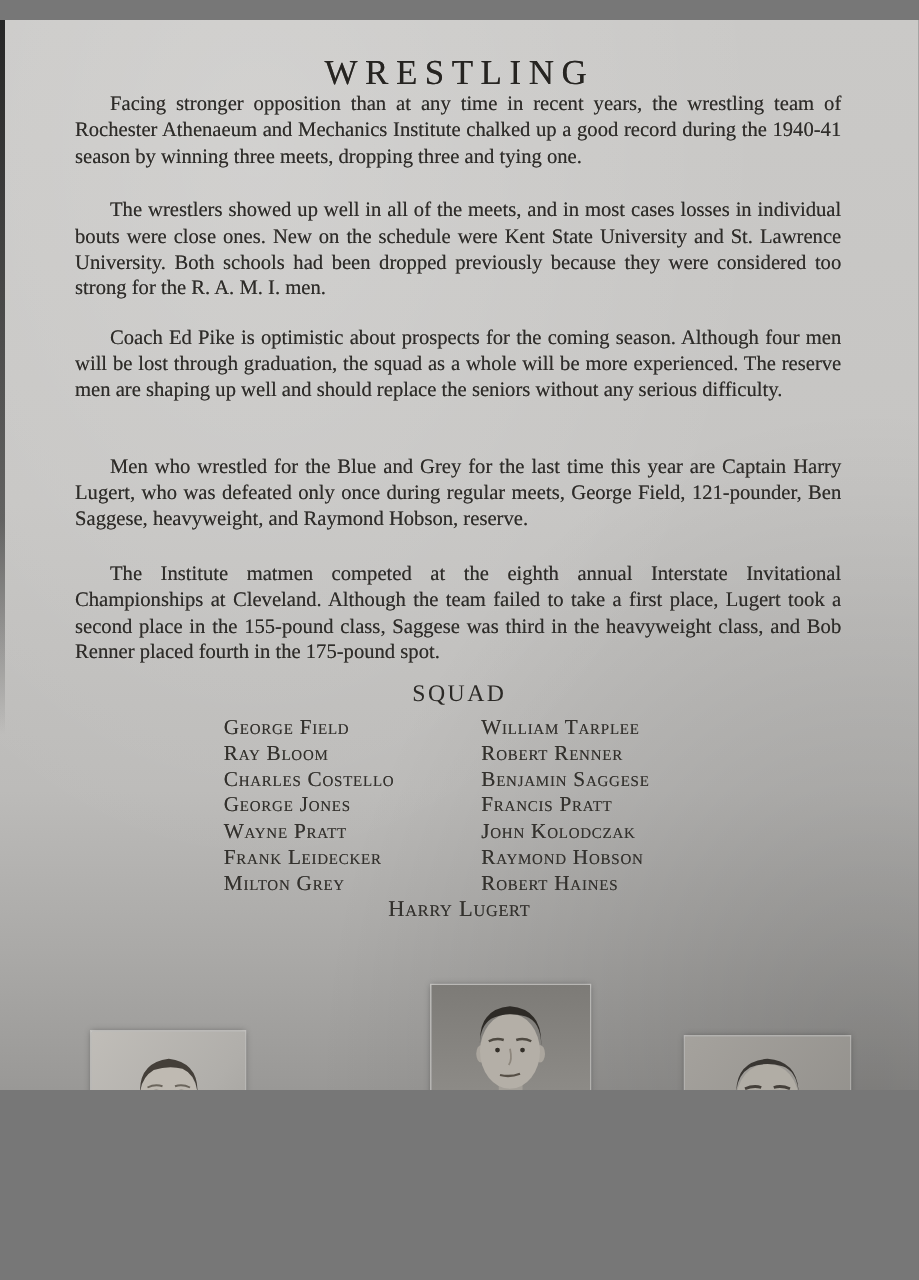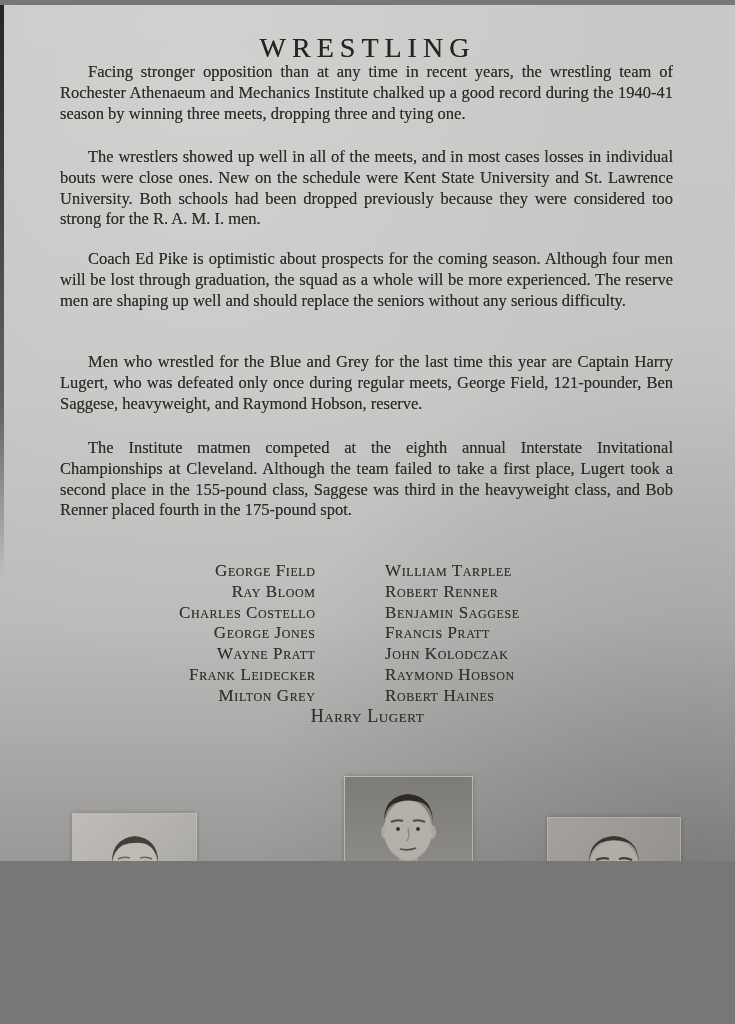--- a/index.html
+++ b/index.html
@@ -1,19 +1,19 @@
 <!DOCTYPE html>
 <html><head>
 <meta charset="utf-8">
 <style>
   html,body { margin:0; padding:0; background:#777; }
   .page {
     position:relative;
     width:735px; height:856px;
-    margin:5px auto;
+    margin:16px auto;
     overflow:hidden;
     font-family:"Liberation Serif","DejaVu Serif",serif;
     color:#2e2c29;
     background:
       radial-gradient(ellipse at 28% 12%, rgba(255,255,255,0.16), rgba(255,255,255,0) 55%),
       radial-gradient(ellipse at 95% 100%, rgba(0,0,0,0.18), rgba(0,0,0,0) 45%),
       linear-gradient(to bottom, #cac9c7 0%, #c6c5c3 45%, #bcbbb9 72%, #a9a8a6 88%, #999896 100%);
   }
   .edge-line {
     position:absolute; left:0; top:0; width:4px; height:572px;
@@ -46,21 +46,21 @@
     color:#2b2926;
   }
   .squad-col {
     position:absolute; top:556px;
     margin:0; padding:0; list-style:none;
     font-size:17px; line-height:20.8px;
     font-variant:small-caps; letter-spacing:0.6px;
     color:#33312d;
     text-shadow:0 0 0.4px rgba(51,49,45,0.6);
   }
-  .squad-col.left  { left:179px;text-align:right; }
+  .squad-col.left  { left:179px; }
   .squad-col.right { left:385px; }
   .captain {
     position:absolute; top:701px; left:0; right:0;
     text-align:center;
     font-size:18px; font-variant:small-caps; letter-spacing:0.6px;
     color:#33312d;
     text-shadow:0 0 0.4px rgba(51,49,45,0.6);
   }
   .fig { position:absolute; }
   .fig-zogge   { left:73px;  top:809px; width:123px; }
@@ -103,20 +103,21 @@
   <div class="edge-line"></div>
 
   <h1 class="title">WRESTLING</h1>
 
   <p class="para p1">Facing stronger opposition than at any time in recent years, the wrestling team of Rochester Athenaeum and Mechanics Institute chalked up a good record during the 1940-41 season by winning three meets, dropping three and tying one.</p>
   <p class="para p2">The wrestlers showed up well in all of the meets, and in most cases losses in individual bouts were close ones.  New on the schedule were Kent State University and St. Lawrence University.  Both schools had been dropped previously because they were considered too strong for the R. A. M. I. men.</p>
   <p class="para p3">Coach Ed Pike is optimistic about prospects for the coming season.  Although four men will be lost through graduation, the squad as a whole will be more experienced. The reserve men are shaping up well and should replace the seniors without any serious difficulty.</p>
   <p class="para p4">Men who wrestled for the Blue and Grey for the last time this year are Captain Harry Lugert, who was defeated only once during regular meets, George Field, 121-pounder, Ben Saggese, heavyweight, and Raymond Hobson, reserve.</p>
   <p class="para p5">The Institute matmen competed at the eighth annual Interstate Invitational Championships at Cleveland.  Although the team failed to take a first place, Lugert took a second place in the 155-pound class, Saggese was third in the heavyweight class, and Bob Renner placed fourth in the 175-pound spot.</p>
 
+  <h2 class="squad-heading">SQUAD</h2>
 
   <ul class="squad-col left">
     <li>George Field</li>
     <li>Ray Bloom</li>
     <li>Charles Costello</li>
     <li>George Jones</li>
     <li>Wayne Pratt</li>
     <li>Frank Leidecker</li>
     <li>Milton Grey</li>
   </ul>

